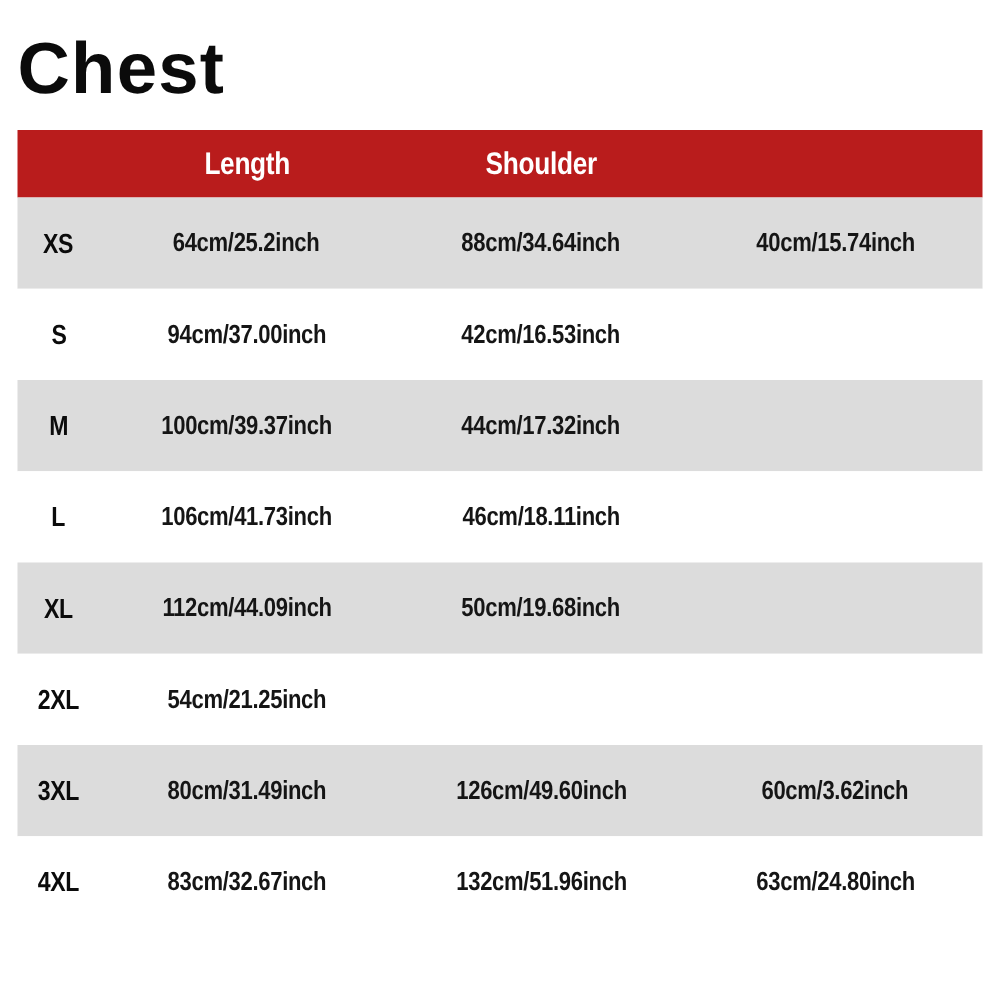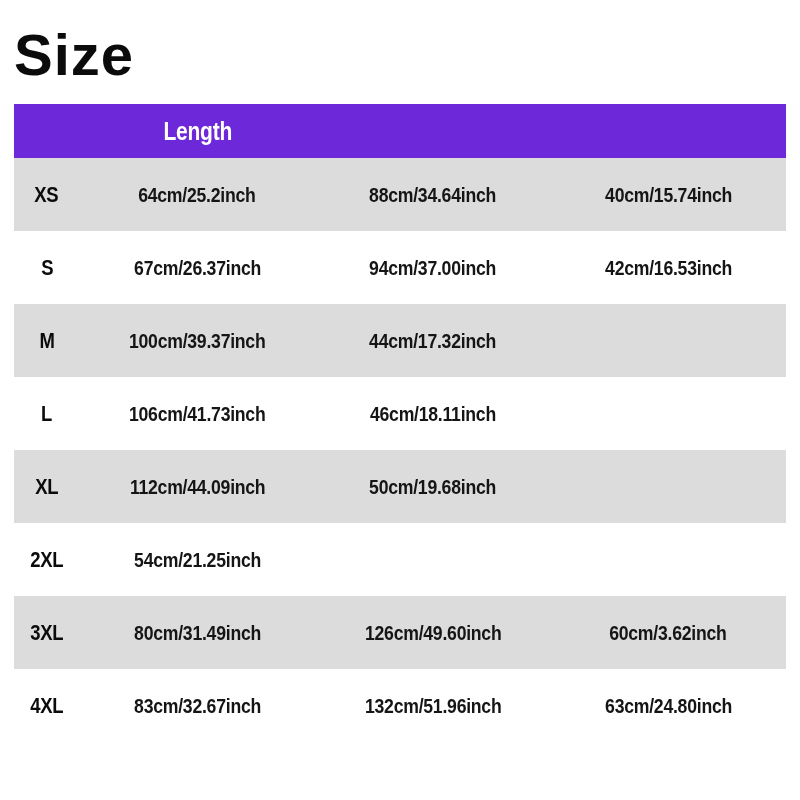--- a/index.html
+++ b/index.html
@@ -26,21 +26,21 @@
     padding-top: 26px;
     padding-bottom: 20px;
     letter-spacing: 1px;
     color: #0b0b0b;
   }
   .size-table {
     width: 100%;
   }
   .thead {
     display: flex;
-    background: #6d28d9;
+    background: #b91c1c;
     height: 54px;
   }
   .tr {
     display: flex;
     height: 73px;
     background: #ffffff;
   }
   .tr:nth-child(even) {
     background: #dcdcdc;
   }
@@ -74,52 +74,52 @@
     transform-origin: 50% 50%;
     white-space: nowrap;
     letter-spacing: -0.3px;
   }
 </style>
 </head>
 <body>
 
 <div class="page">
 
-  <h1 class="page-title">Size</h1>
+  <h1 class="page-title">Chest</h1>
 
   <div class="size-table">
 
     <div class="thead">
       <div class="th col-size"></div>
       <div class="th col-val">
           <span class="cond">Length</span>
         </div>
+      <div class="th col-val">
+          <span class="cond">Shoulder</span>
+        </div>
     </div>
 
     <div class="tr">
       <div class="td label-cell col-size">
           <span class="cond">XS</span>
         </div>
       <div class="td col-val">
           <span class="cond">64cm/25.2inch</span>
         </div>
       <div class="td col-val">
           <span class="cond">88cm/34.64inch</span>
         </div>
       <div class="td col-val">
           <span class="cond">40cm/15.74inch</span>
         </div>
     </div>
 
     <div class="tr">
       <div class="td label-cell col-size">
           <span class="cond">S</span>
-        </div>
-      <div class="td col-val">
-          <span class="cond">67cm/26.37inch</span>
         </div>
       <div class="td col-val">
           <span class="cond">94cm/37.00inch</span>
         </div>
       <div class="td col-val">
           <span class="cond">42cm/16.53inch</span>
         </div>
     </div>
 
     <div class="tr">

